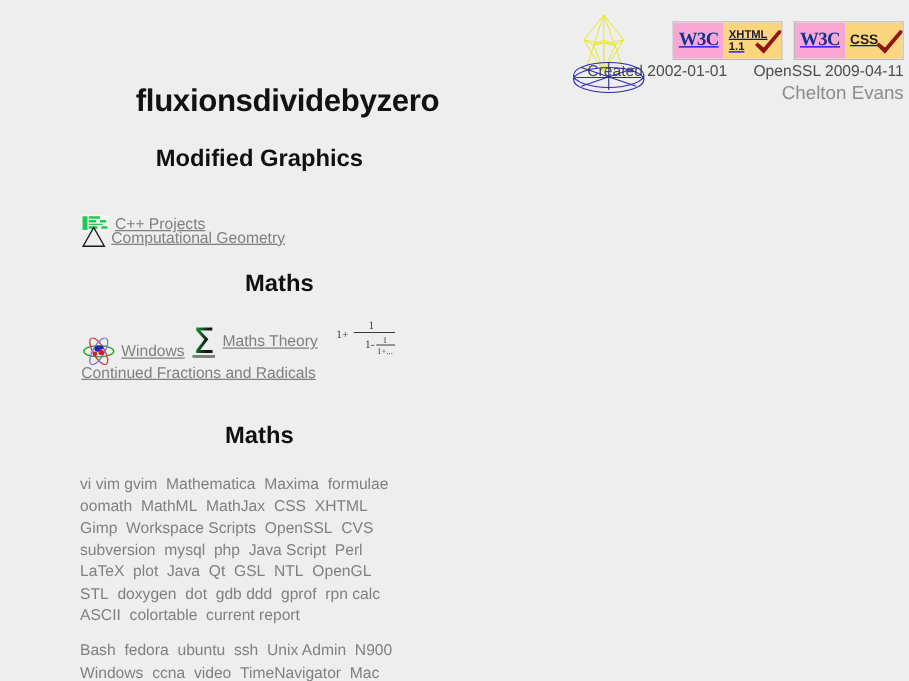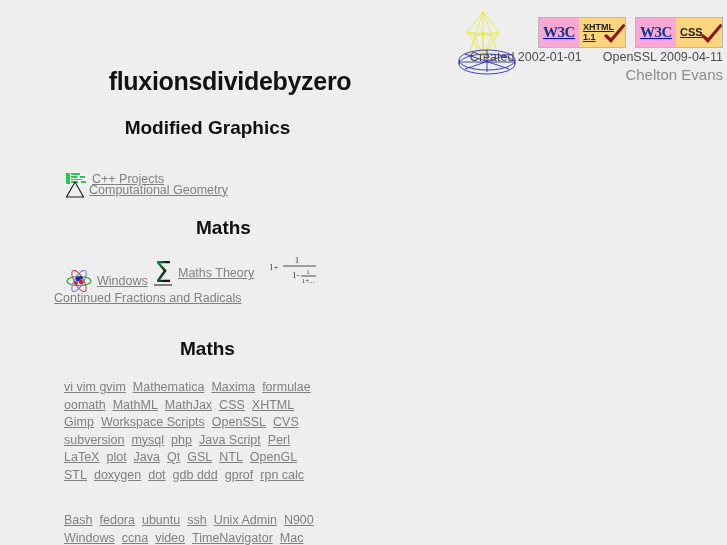--- a/index.html
+++ b/index.html
@@ -163,21 +163,21 @@
   .icon-code i:nth-child(4){ left:6px; top:6.5px; width:11px; }
   .icon-code i:nth-child(5){ left:6px; top:9px; width:7px; }
   .icon-code i:nth-child(6){ left:15px; top:4px; width:5px; }
   .icon-code i:nth-child(7){ left:16px; top:9px; width:5px; }
 
   
   .icon-triangle { width: 20px; height: 19px; margin-right: 4px; flex: none; }
 
   #row-calculus { left: 65px; top: 270px; }
   #row-numtheory { left: 150px; top: 258px; }
-  #row-contfrac { left: 54px; top: 291px; }
+  #row-contfrac { left: 65px; top: 291px; }
   #row-stats { left: 268px; top: 256px; }
 
   .icon-atom { width: 28px; height: 22px; margin-right: 4px; flex: none; }
   .icon-sigma {
     width: 26px; height: 30px; margin-right: 2px; flex: none;
     display: flex; align-items: center; justify-content: center;
     font-family: "DejaVu Sans", sans-serif;
     font-size: 28px;
     line-height: 1;
     background: linear-gradient(100deg,#0b7a27 0%,#15963a 25%,#111111 60%,#2f2f2f 100%);
@@ -191,21 +191,21 @@
   .tool-group {
     position: absolute;
     left: 64px;
     width: 350px;
     font-size: 12.5px;
     color: #808080;
     line-height: 17.5px;
   }
   #tools-a { top: 379px; }
   #tools-b { top: 512px; }
-  .tool-line { white-space: nowrap; text-decoration: underline; }
+  .tool-line { white-space: nowrap; }
   .tool-line span.sep { display: inline-block; width: 7px; }
 </style>
 </head>
 <body>
 
 <div id="badge-row">
 
   <a class="w3c-badge" href="#">
     <span class="w3c-left">W3C</span>
     <span class="w3c-right">
@@ -328,19 +328,20 @@
 
   <h2 class="section-heading" id="heading-tools">Maths</h2>
 
   <div class="tool-group" id="tools-a">
       <div class="tool-line"><a class="tool" href="#" style="color: rgb(128, 128, 128); text-decoration: none;">vi vim gvim</a><span class="sep"></span><a class="tool" href="#" style="color: rgb(128, 128, 128); text-decoration: none;">Mathematica</a><span class="sep"></span><a class="tool" href="#" style="color: rgb(128, 128, 128); text-decoration: none;">Maxima</a><span class="sep"></span><a class="tool" href="#" style="color: rgb(128, 128, 128); text-decoration: none;">formulae</a></div>
       <div class="tool-line"><a class="tool" href="#" style="color: rgb(128, 128, 128); text-decoration: none;">oomath</a><span class="sep"></span><a class="tool" href="#" style="color: rgb(128, 128, 128); text-decoration: none;">MathML</a><span class="sep"></span><a class="tool" href="#" style="color: rgb(128, 128, 128); text-decoration: none;">MathJax</a><span class="sep"></span><a class="tool" href="#" style="color: rgb(128, 128, 128); text-decoration: none;">CSS</a><span class="sep"></span><a class="tool" href="#" style="color: rgb(128, 128, 128); text-decoration: none;">XHTML</a></div>
       <div class="tool-line"><a class="tool" href="#" style="color: rgb(128, 128, 128); text-decoration: none;">Gimp</a><span class="sep"></span><a class="tool" href="#" style="color: rgb(128, 128, 128); text-decoration: none;">Workspace Scripts</a><span class="sep"></span><a class="tool" href="#" style="color: rgb(128, 128, 128); text-decoration: none;">OpenSSL</a><span class="sep"></span><a class="tool" href="#" style="color: rgb(128, 128, 128); text-decoration: none;">CVS</a></div>
       <div class="tool-line"><a class="tool" href="#" style="color: rgb(128, 128, 128); text-decoration: none;">subversion</a><span class="sep"></span><a class="tool" href="#" style="color: rgb(128, 128, 128); text-decoration: none;">mysql</a><span class="sep"></span><a class="tool" href="#" style="color: rgb(128, 128, 128); text-decoration: none;">php</a><span class="sep"></span><a class="tool" href="#" style="color: rgb(128, 128, 128); text-decoration: none;">Java Script</a><span class="sep"></span><a class="tool" href="#" style="color: rgb(128, 128, 128); text-decoration: none;">Perl</a></div>
       <div class="tool-line"><a class="tool" href="#" style="color: rgb(128, 128, 128); text-decoration: none;">LaTeX</a><span class="sep"></span><a class="tool" href="#" style="color: rgb(128, 128, 128); text-decoration: none;">plot</a><span class="sep"></span><a class="tool" href="#" style="color: rgb(128, 128, 128); text-decoration: none;">Java</a><span class="sep"></span><a class="tool" href="#" style="color: rgb(128, 128, 128); text-decoration: none;">Qt</a><span class="sep"></span><a class="tool" href="#" style="color: rgb(128, 128, 128); text-decoration: none;">GSL</a><span class="sep"></span><a class="tool" href="#" style="color: rgb(128, 128, 128); text-decoration: none;">NTL</a><span class="sep"></span><a class="tool" href="#" style="color: rgb(128, 128, 128); text-decoration: none;">OpenGL</a></div>
       <div class="tool-line"><a class="tool" href="#" style="color: rgb(128, 128, 128); text-decoration: none;">STL</a><span class="sep"></span><a class="tool" href="#" style="color: rgb(128, 128, 128); text-decoration: none;">doxygen</a><span class="sep"></span><a class="tool" href="#" style="color: rgb(128, 128, 128); text-decoration: none;">dot</a><span class="sep"></span><a class="tool" href="#" style="color: rgb(128, 128, 128); text-decoration: none;">gdb ddd</a><span class="sep"></span><a class="tool" href="#" style="color: rgb(128, 128, 128); text-decoration: none;">gprof</a><span class="sep"></span><a class="tool" href="#" style="color: rgb(128, 128, 128); text-decoration: none;">rpn calc</a></div>
+      <div class="tool-line"><a class="tool" href="#" style="color: rgb(128, 128, 128); text-decoration: none;">ASCII</a><span class="sep"></span><a class="tool" href="#" style="color: rgb(128, 128, 128); text-decoration: none;">colortable</a><span class="sep"></span><a class="tool" href="#" style="color: rgb(128, 128, 128); text-decoration: none;">current report</a></div>
     </div>
   <div class="tool-group" id="tools-b">
       <div class="tool-line"><a class="tool" href="#" style="color: rgb(128, 128, 128); text-decoration: none;">Bash</a><span class="sep"></span><a class="tool" href="#" style="color: rgb(128, 128, 128); text-decoration: none;">fedora</a><span class="sep"></span><a class="tool" href="#" style="color: rgb(128, 128, 128); text-decoration: none;">ubuntu</a><span class="sep"></span><a class="tool" href="#" style="color: rgb(128, 128, 128); text-decoration: none;">ssh</a><span class="sep"></span><a class="tool" href="#" style="color: rgb(128, 128, 128); text-decoration: none;">Unix Admin</a><span class="sep"></span><a class="tool" href="#" style="color: rgb(128, 128, 128); text-decoration: none;">N900</a></div>
       <div class="tool-line"><a class="tool" href="#" style="color: rgb(128, 128, 128); text-decoration: none;">Windows</a><span class="sep"></span><a class="tool" href="#" style="color: rgb(128, 128, 128); text-decoration: none;">ccna</a><span class="sep"></span><a class="tool" href="#" style="color: rgb(128, 128, 128); text-decoration: none;">video</a><span class="sep"></span><a class="tool" href="#" style="color: rgb(128, 128, 128); text-decoration: none;">TimeNavigator</a><span class="sep"></span><a class="tool" href="#" style="color: rgb(128, 128, 128); text-decoration: none;">Mac</a></div>
     </div>
 
 </div>
 
 </body></html>

